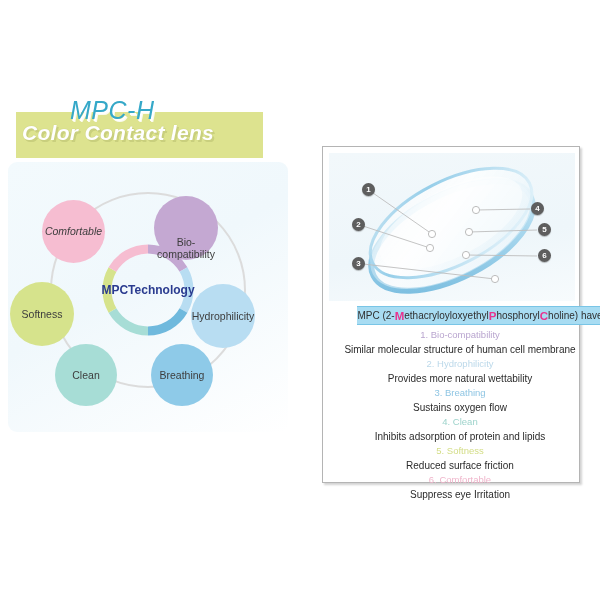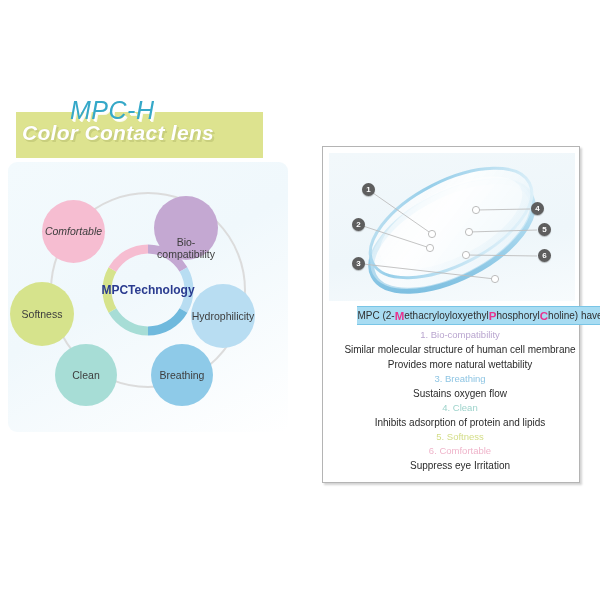--- a/index.html
+++ b/index.html
@@ -309,29 +309,31 @@
         <span>hosphoryl</span>
         <span class="hl">C</span>
         <span>holine) have</span>
     </div>
 
     <div class="feature-list">
 
       <div class="feat-head" style="color:#b9a5cf">1. Bio-compatibility</div>
       <div class="feat-desc">Similar molecular structure of human cell membrane</div>
 
+      <div class="feat-head" style="color:#bcd9ea">2. Hydrophilicity</div>
       <div class="feat-desc">Provides more natural wettability</div>
 
       <div class="feat-head" style="color:#8ec5e3">3. Breathing</div>
       <div class="feat-desc">Sustains oxygen flow</div>
 
       <div class="feat-head" style="color:#9dd3cb">4. Clean</div>
       <div class="feat-desc">Inhibits adsorption of protein and lipids</div>
 
       <div class="feat-head" style="color:#d3dd86">5. Softness</div>
+      <div class="feat-desc">Reduced surface friction</div>
 
       <div class="feat-head" style="color:#efb4ca">6. Comfortable</div>
       <div class="feat-desc">Suppress eye Irritation</div>
 
     </div>
   </div>
 
 </div>
 
 </body></html>

